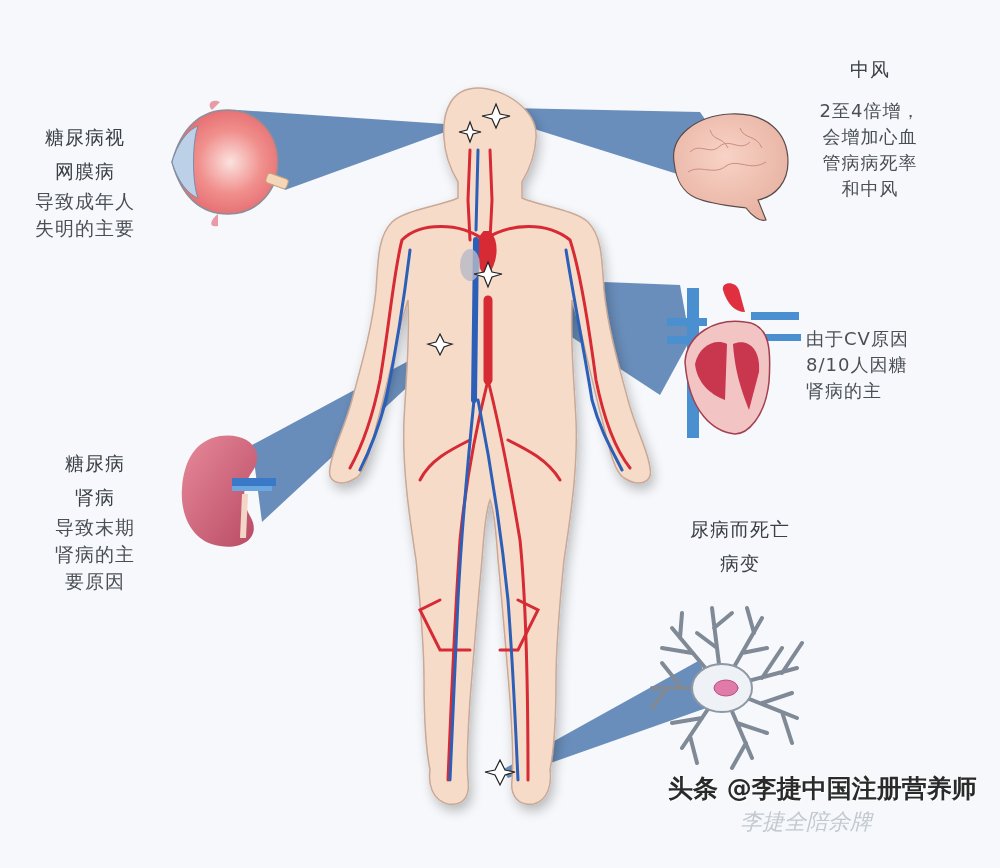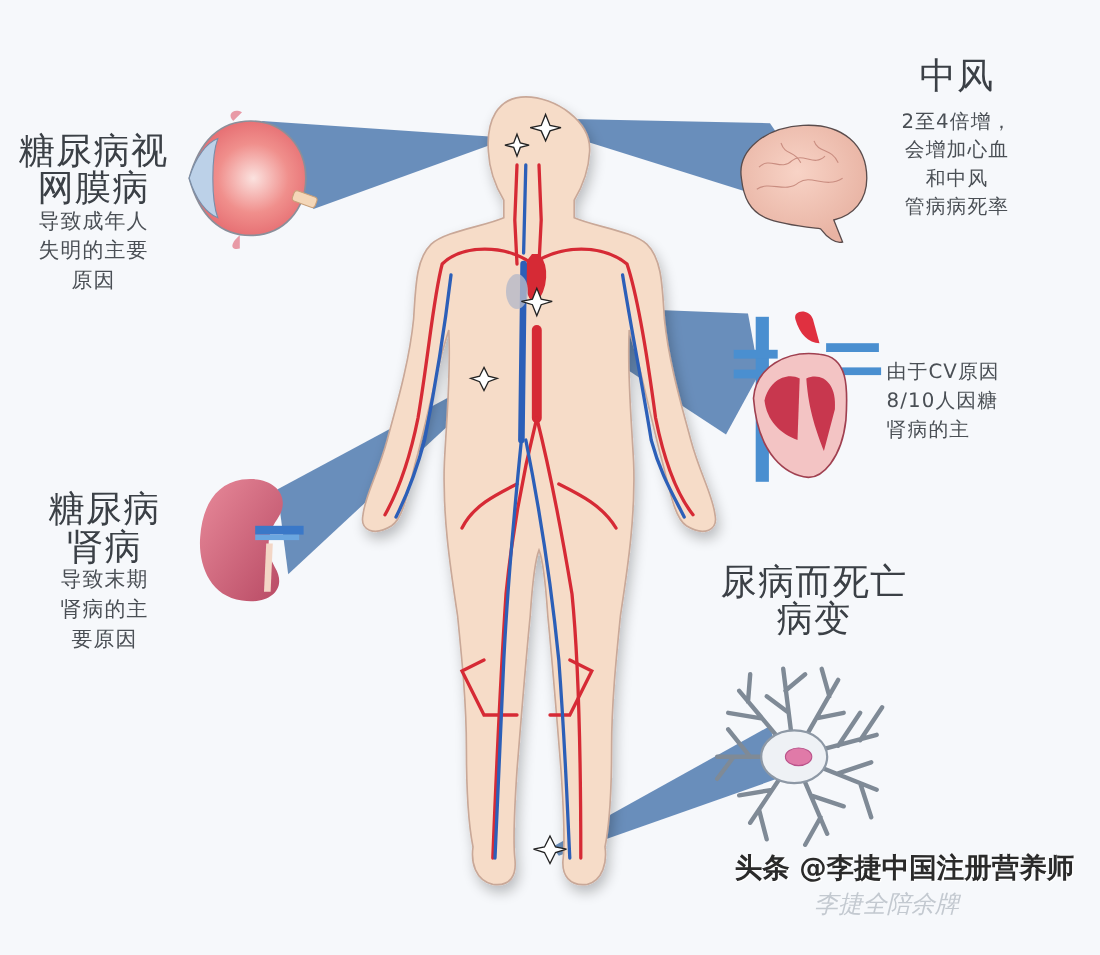--- a/index.html
+++ b/index.html
@@ -3,21 +3,21 @@
 <meta charset="utf-8">
 <style>
   html, body { margin: 0; padding: 0; }
   body {
     width: 1000px; height: 868px; position: relative; overflow: hidden;
     background: #f6f8fb;
     font-family: "DejaVu Sans", sans-serif;
   }
   .canvas { position: absolute; left: 0; top: 0; width: 1000px; height: 868px; }
   .label { position: absolute; text-align: center; color: #3a3f45; }
-  .title { font-size: 33px; line-height: 34px; color: #3b4046; letter-spacing: 1px; }
+  .title { font-size: 19px; line-height: 34px; color: #3b4046; letter-spacing: 1px; }
   .desc { font-size: 19px; line-height: 27px; color: #4a4f55; letter-spacing: 1px; }
   .desc-tight { }
   .watermark {
     position: absolute; left: 668px; top: 772px; font-size: 25px; color: #2a2a2a;
     font-weight: bold; letter-spacing: 0;
     text-shadow: 0 0 2px #fff, 1px 1px 0 #fff;
   }
   .watermark-faint {
     position: absolute; left: 740px; top: 807px; font-size: 22px; color: #9aa3ad;
     opacity: 0.55;
@@ -177,33 +177,32 @@
   </svg>
 
   <div class="label" style="left:10px; top:120px; width:150px;">
     <div class="title">
       <div>糖尿病视</div>
       <div>网膜病</div>
     </div>
     <div class="desc desc-tight">
       <div>导致成年人</div>
       <div>失明的主要</div>
-      <div>原因</div>
     </div>
   </div>
 
   <div class="label" style="left:800px; top:52px; width:140px;">
     <div class="title">
       <div>中风</div>
     </div>
     <div class="desc" style="margin-top:12px; font-size:18px; line-height:26px;">
       <div>2至4倍增，</div>
       <div>会增加心血</div>
+      <div>管病病死率</div>
       <div>和中风</div>
-      <div>管病病死率</div>
     </div>
   </div>
 
   <div class="label" style="left:796px; top:326px; width:130px; text-align:left;margin-left:10px;">
     <div class="desc" style="font-size:18px; line-height:26px;">
       <div>由于CV原因</div>
       <div>8/10人因糖</div>
       <div>肾病的主</div>
     </div>
   </div>

